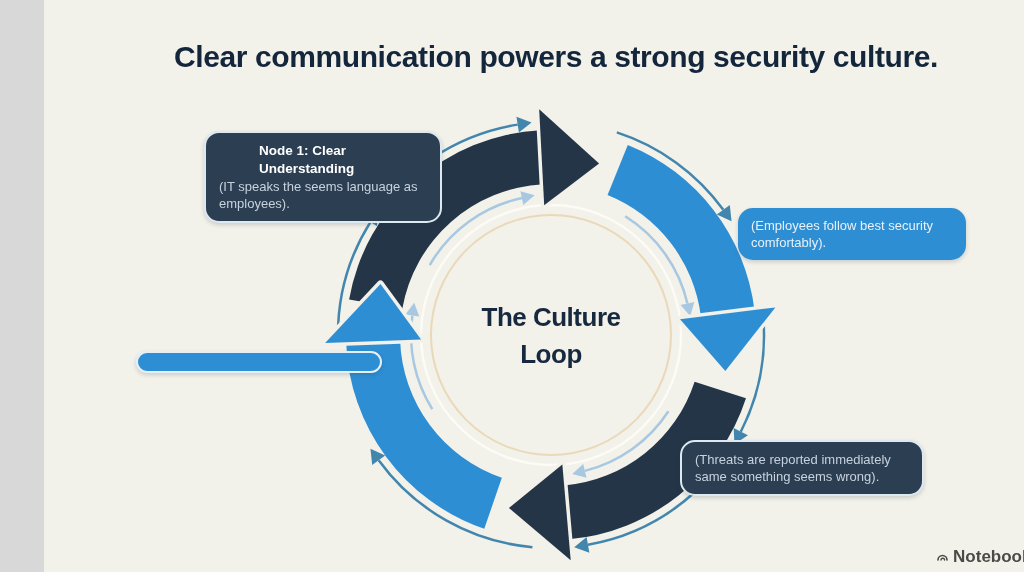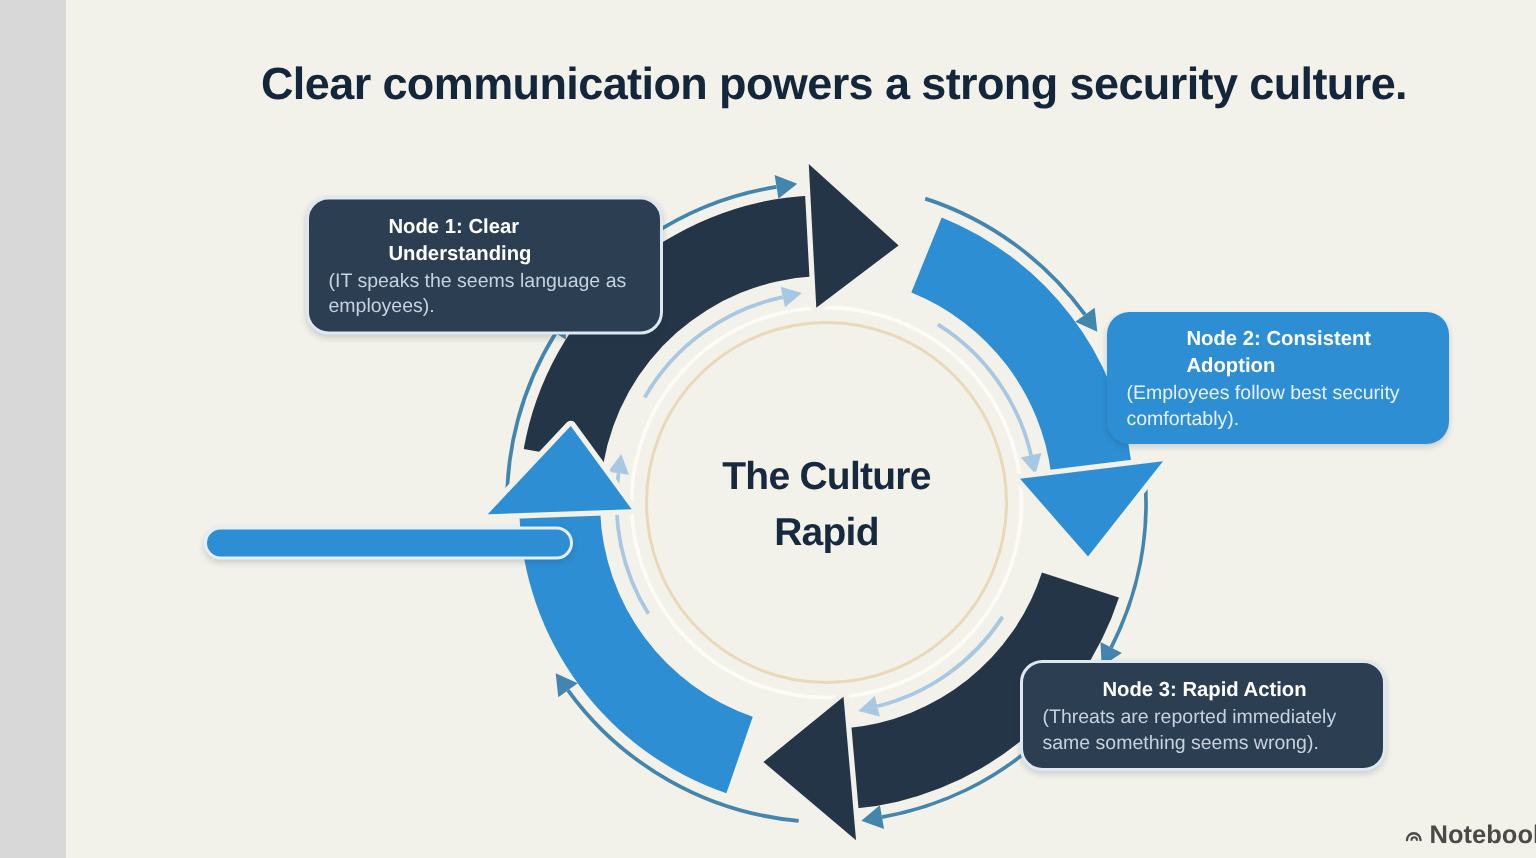--- a/index.html
+++ b/index.html
@@ -78,35 +78,33 @@
       <polygon points="495.17207388909475,109.3097251454663 555.0753884258897,163.6151785375968 500.19632568841735,205.1781604819054" fill="#253548" stroke="#f2f1ea" stroke-width="7" paint-order="stroke" stroke-linejoin="round"></polygon>
       <polygon points="731.3154302709388,307.45752839043666 681.320906221561,371.0030783974611 636.0309997133719,319.1569853573308" fill="#2e8ed3" stroke="#f2f1ea" stroke-width="7" paint-order="stroke" stroke-linejoin="round"></polygon>
       <polygon points="526.6971978609707,560.1400017687345 464.9351418132717,507.958225319672 518.3302465571956,464.5053107519269" fill="#253548" stroke="#f2f1ea" stroke-width="7" paint-order="stroke" stroke-linejoin="round"></polygon>
       <polygon points="281.1376730936844,342.8872862547652 336.4803124944654,283.9408561272828 377.07919248751756,339.5369345713251" fill="#2e8ed3" stroke="#f2f1ea" stroke-width="7" paint-order="stroke" stroke-linejoin="round"></polygon>
     </svg>
 
   <div id="title">Clear communication powers a strong security culture.</div>
 
   <div id="center-label">
     <div>The Culture</div>
-    <div>Rapid</div>
+    <div>Loop</div>
   </div>
 
   <div id="node1" class="node dark">
     <div class="t">Node 1: Clear Understanding</div>
     <div class="b">(IT speaks the seems language as employees).</div>
   </div>
 
   <div id="node2" class="node blue">
-    <div class="t">Node 2: Consistent Adoption</div>
     <div class="b">(Employees follow best security comfortably).</div>
   </div>
 
   <div id="node3" class="node dark">
-    <div class="t">Node 3: Rapid Action</div>
     <div class="b">(Threats are reported immediately same something seems wrong).</div>
   </div>
 
   <div id="node4" class="node blue bordered">
   </div>
 
   <div id="watermark">
     <svg width="13" height="13" viewBox="0 0 13 13">
       <path d="M2,9 A4.5,4.5 0 0 1 11,9" fill="none" stroke="#4a4a48" stroke-width="1.6" stroke-linecap="round"></path>
       <path d="M5,9 A1.8,1.8 0 0 1 8.6,9" fill="none" stroke="#4a4a48" stroke-width="1.4" stroke-linecap="round"></path>

